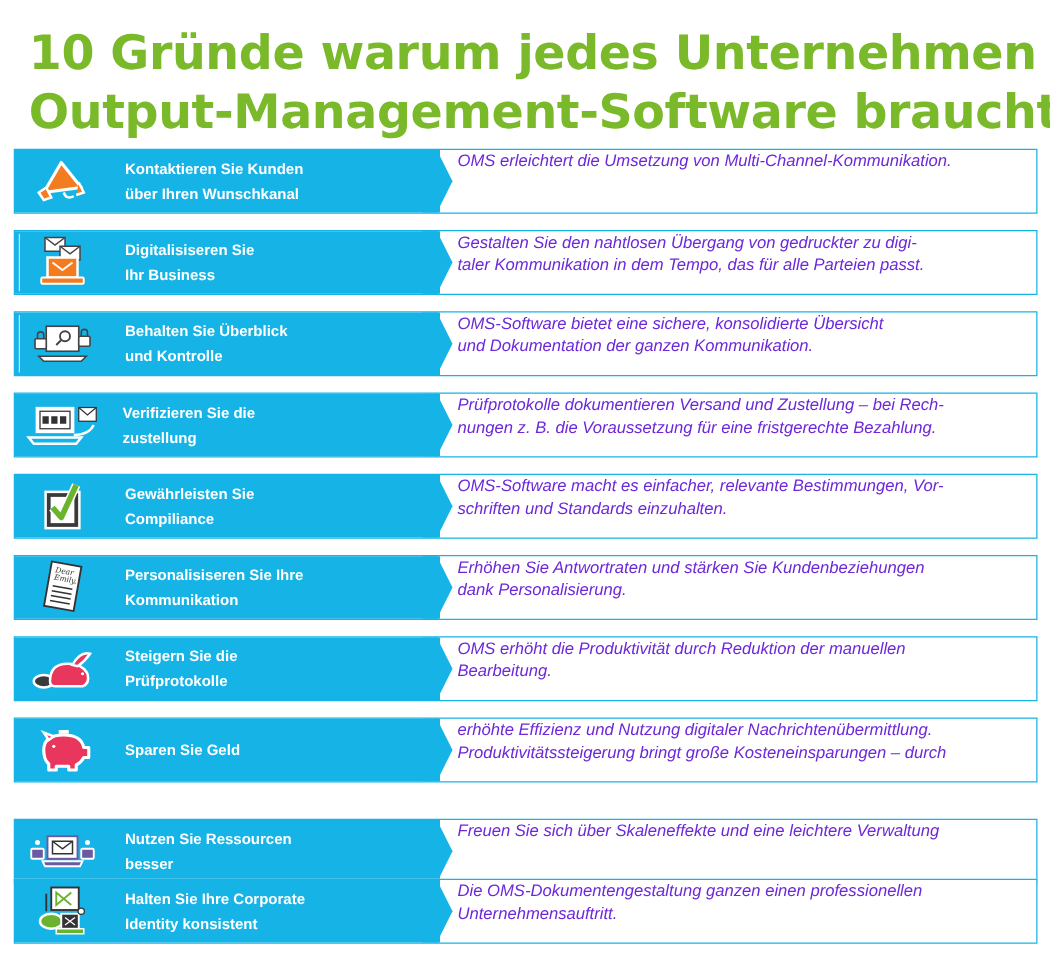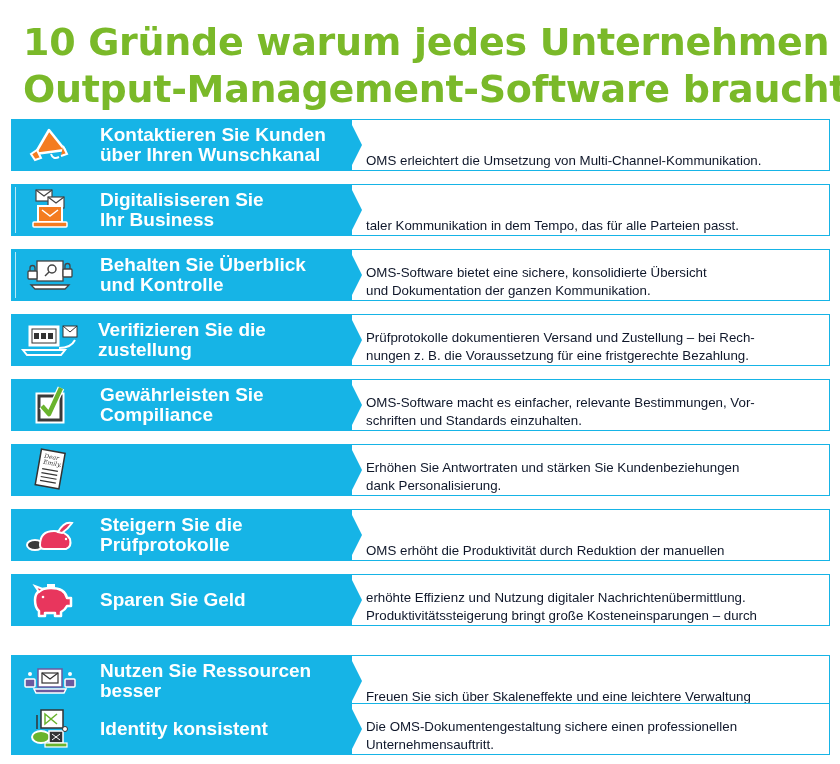--- a/index.html
+++ b/index.html
@@ -29,28 +29,29 @@
       position: absolute; left: 326px; top: 0; bottom: 0; width: 12px; background: #16b4e6;
     }
     .row .icon {
       position: absolute; left: 10px; top: 3px; width: 56px; height: 44px;
       display: flex; align-items: center; justify-content: center;
     }
     .row .icon svg { display: block; }
     .row .heading {
       position: absolute; left: 88px; top: 0; bottom: 0; width: 240px;
       display: flex; flex-direction: column; justify-content: center;
-      color: #ffffff; font-weight: bold; font-size: 19px; line-height: 20px;
+      color: #ffffff; font-weight: bold; font-size: 12px; line-height: 20px;
       font-family: "Liberation Sans", sans-serif;
     }
     .row .desc {
       position: absolute; left: 354px; right: 14px; top: 0; bottom: 0;
-      display: flex; flex-direction: column; justify-content: flex-end;
-      color: #0f172a; font-size: 13.3px; line-height: 18px;
+      display: flex; flex-direction: column; justify-content: flex-start;
+      color: #6d28d9; font-size: 13.3px; line-height: 18px;
       font-family: "Liberation Sans", sans-serif;
+      font-style: italic;
     }
     .desc span, .heading span { display: block; white-space: nowrap; }
     .inner-line { position: absolute; left: 3px; top: 2px; bottom: 2px; width: 1px; background: rgba(255,255,255,0.7); }
   </style>
 </head>
 <body>
 
 <h1 class="title">
   <span>10 Gründe warum jedes Unternehmen</span>
   <span>Output-Management-Software braucht</span>
@@ -93,20 +94,21 @@
         <rect x="10" y="18" width="24" height="16" fill="#f47c20" stroke="#fff" stroke-width="2"></rect>
         <path d="M14 22 L22 28 L30 22" fill="none" stroke="#fff" stroke-width="1.5"></path>
         <rect x="5" y="34" width="34" height="5" rx="1" fill="#f47c20" stroke="#fff" stroke-width="1.5"></rect>
       </svg>
     </div>
     <div class="heading">
       <span>Digitalisiseren Sie</span>
       <span>Ihr Business</span>
     </div>
     <div class="desc">
+      <span>Gestalten Sie den nahtlosen Übergang von gedruckter zu digi-</span>
       <span>taler Kommunikation in dem Tempo, das für alle Parteien passt.</span>
     </div>
   </div>
 
   <div class="row" style="top:130px">
     <div class="band"></div>
     <div class="inner-line"></div>
     <div class="arrow-bg"></div>
     <div class="arrow"></div>
     <div class="icon">
@@ -190,20 +192,24 @@
           <rect x="8" y="3" width="24" height="36" fill="#fff" stroke="#333" stroke-width="1.5"></rect>
           <text x="12" y="11" font-size="6" fill="#333" font-family="DejaVu Serif, serif" font-style="italic">Dear</text>
           <text x="12" y="17" font-size="6" fill="#333" font-family="DejaVu Serif, serif" font-style="italic">Emily,</text>
           <line x1="12" y1="22" x2="28" y2="22" stroke="#333" stroke-width="1.2"></line>
           <line x1="12" y1="26" x2="28" y2="26" stroke="#333" stroke-width="1.2"></line>
           <line x1="12" y1="30" x2="28" y2="30" stroke="#333" stroke-width="1.2"></line>
           <line x1="12" y1="34" x2="28" y2="34" stroke="#333" stroke-width="1.2"></line>
         </g>
       </svg>
     </div>
+    <div class="heading">
+      <span>Personalisiseren Sie Ihre</span>
+      <span>Kommunikation</span>
+    </div>
     <div class="desc">
       <span>Erhöhen Sie Antwortraten und stärken Sie Kundenbeziehungen</span>
       <span>dank Personalisierung.</span>
     </div>
   </div>
 
   <div class="row" style="top:390px">
     <div class="band"></div>
     <div class="arrow-bg"></div>
     <div class="arrow"></div>
@@ -214,20 +220,21 @@
         <path d="M36 17 Q42 6 50 8 Q46 14 40 18 Z" fill="#e8365d" stroke="#fff" stroke-width="2"></path>
         <circle cx="44" cy="24" r="1.2" fill="#fff"></circle>
       </svg>
     </div>
     <div class="heading">
       <span>Steigern Sie die</span>
       <span>Prüfprotokolle</span>
     </div>
     <div class="desc">
       <span>OMS erhöht die Produktivität durch Reduktion der manuellen</span>
+      <span>Bearbeitung.</span>
     </div>
   </div>
 
   <div class="row" style="top:455px">
     <div class="band"></div>
     <div class="arrow-bg"></div>
     <div class="arrow"></div>
     <div class="icon">
       <svg width="50" height="40" viewBox="0 0 50 40">
         <path d="M10 20 Q10 8 26 8 Q40 8 42 18 L46 18 L46 26 L42 26 Q40 30 36 32 L36 36 L30 36 L30 33 L20 33 L20 36 L14 36 L14 31 Q10 28 10 20 Z" fill="#e8365d" stroke="#fff" stroke-width="2.5" stroke-linejoin="round"></path>
@@ -280,21 +287,22 @@
         <path d="M18 7 L24 12 L18 17 Z M30 7 L24 12 L30 17" fill="none" stroke="#6ab42d" stroke-width="1.5"></path>
         <path d="M10 8 L10 22" stroke="#333" stroke-width="1.5"></path>
         <ellipse cx="14" cy="30" rx="9" ry="6" fill="#6ab42d" stroke="#fff" stroke-width="2"></ellipse>
         <rect x="22" y="24" width="14" height="12" fill="#333" stroke="#fff" stroke-width="1.5"></rect>
         <path d="M25 27 L29 30 L25 33 M33 27 L29 30 L33 33" fill="none" stroke="#fff" stroke-width="1"></path>
         <rect x="18" y="36" width="22" height="4" fill="#6ab42d" stroke="#fff" stroke-width="1.2"></rect>
         <circle cx="38" cy="22" r="2.5" fill="#fff" stroke="#333" stroke-width="1"></circle>
       </svg>
     </div>
     <div class="heading">
+      <span>Halten Sie Ihre Corporate</span>
       <span>Identity konsistent</span>
     </div>
     <div class="desc">
-      <span>Die OMS-Dokumentengestaltung sichere einen professionellen</span>
+      <span>Die OMS-Dokumentengestaltung ganzen einen professionellen</span>
       <span>Unternehmensauftritt.</span>
     </div>
   </div>
 
 </div>
 
 </body></html>

